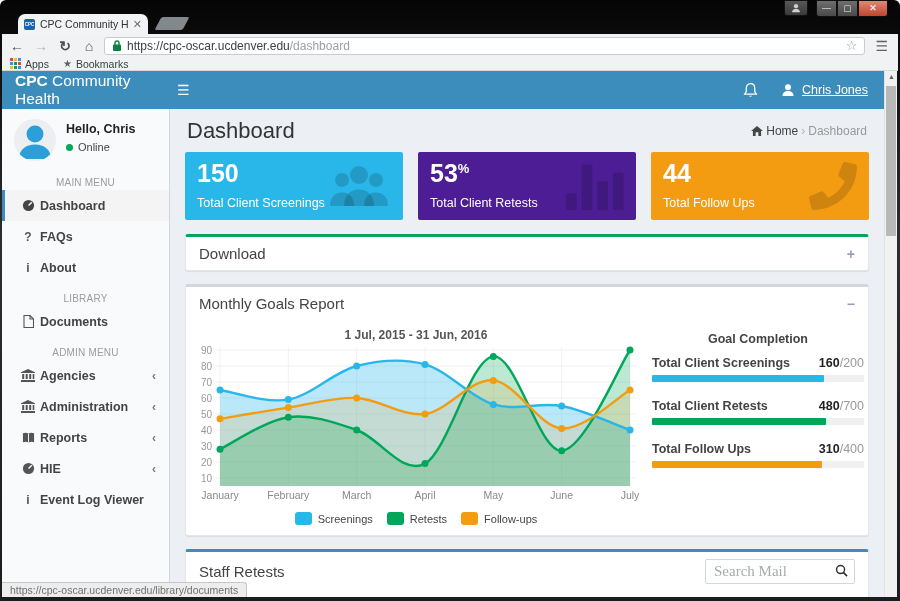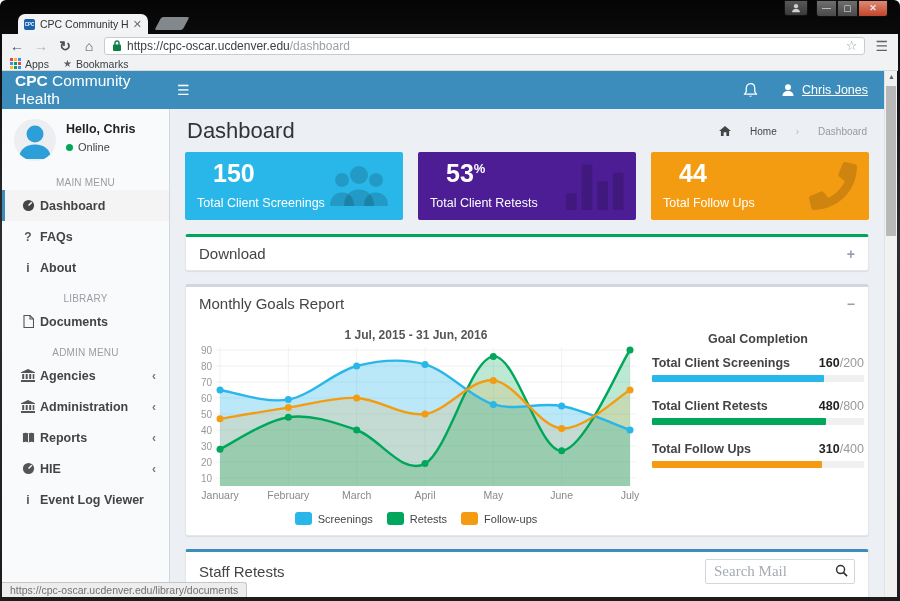--- a/index.html
+++ b/index.html
@@ -77,25 +77,25 @@
     font-size:12.5px; font-weight:bold; color:#444; }
   .menu-item.active { background:#f4f4f5; border-left-color:#3c8dbc; }
   .mi-icon { width:24px; flex:none; display:flex; align-items:center; justify-content:center; color:#555;
     font-size:12px; font-weight:bold; }
   .mi-chevron { margin-left:auto; padding-right:13px; color:#777; font-size:12px; font-weight:bold; }
 
   
   .content { position:absolute; left:168px; top:38px; width:714px; height:488px; padding:0 15px; }
   .content-header { display:flex; align-items:center; padding:9px 2px 8px; }
   .page-title { font-size:22px; font-weight:300; color:#333; }
-  .breadcrumb { margin-left:auto; display:flex; align-items:center; gap:19px; font-size:10px; color:#444; }
+  .breadcrumb { margin-left:auto; display:flex; align-items:center; gap:3px; font-size:12px; color:#444; }
   .breadcrumb .sep { color:#b0b6bd; } .breadcrumb .current { color:#999; }
 
   .stats-row { display:flex; gap:15px; margin-bottom:14px; }
-  .stat-card { flex:1; height:68px; border-radius:2px; color:#fff; position:relative; padding:8px 28px; }
+  .stat-card { flex:1; height:68px; border-radius:2px; color:#fff; position:relative; padding:8px 12px; }
   .stat-value { font-size:25px; font-weight:bold; line-height:1.1; }
   .stat-value sup { font-size:13px; }
   .stat-label { position:absolute; left:12px; bottom:10px; font-size:12.5px; }
   .stat-icon { position:absolute; right:12px; top:10px; height:50px; opacity:1; }
   .stat-icon svg { height:48px; fill:rgba(0,0,0,0.15); }
 
   .panel { background:#fff; border-radius:3px; border:1px solid #e4e7ea; border-top-width:3px;
     box-shadow:0 1px 1px rgba(0,0,0,0.08); margin-bottom:13px; }
   .panel.green-top { border-top-color:#00a65a; }
   .panel.gray-top { border-top-color:#d2d6de; }
@@ -473,21 +473,21 @@
                 <span class="goal-label">Total Client Screenings</span>
                 <span class="goal-nums"><span class="goal-val">160</span><span class="goal-total">/200</span></span>
               </div>
               <div class="goal-track">
                   <div class="goal-fill" style="background: rgb(41, 182, 232); width: 81%;"></div>
                 </div>
             </div>
             <div class="goal-item">
               <div class="goal-line">
                 <span class="goal-label">Total Client Retests</span>
-                <span class="goal-nums"><span class="goal-val">480</span><span class="goal-total">/800</span></span>
+                <span class="goal-nums"><span class="goal-val">480</span><span class="goal-total">/700</span></span>
               </div>
               <div class="goal-track">
                   <div class="goal-fill" style="background: rgb(0, 166, 90); width: 82%;"></div>
                 </div>
             </div>
             <div class="goal-item">
               <div class="goal-line">
                 <span class="goal-label">Total Follow Ups</span>
                 <span class="goal-nums"><span class="goal-val">310</span><span class="goal-total">/400</span></span>
               </div>

